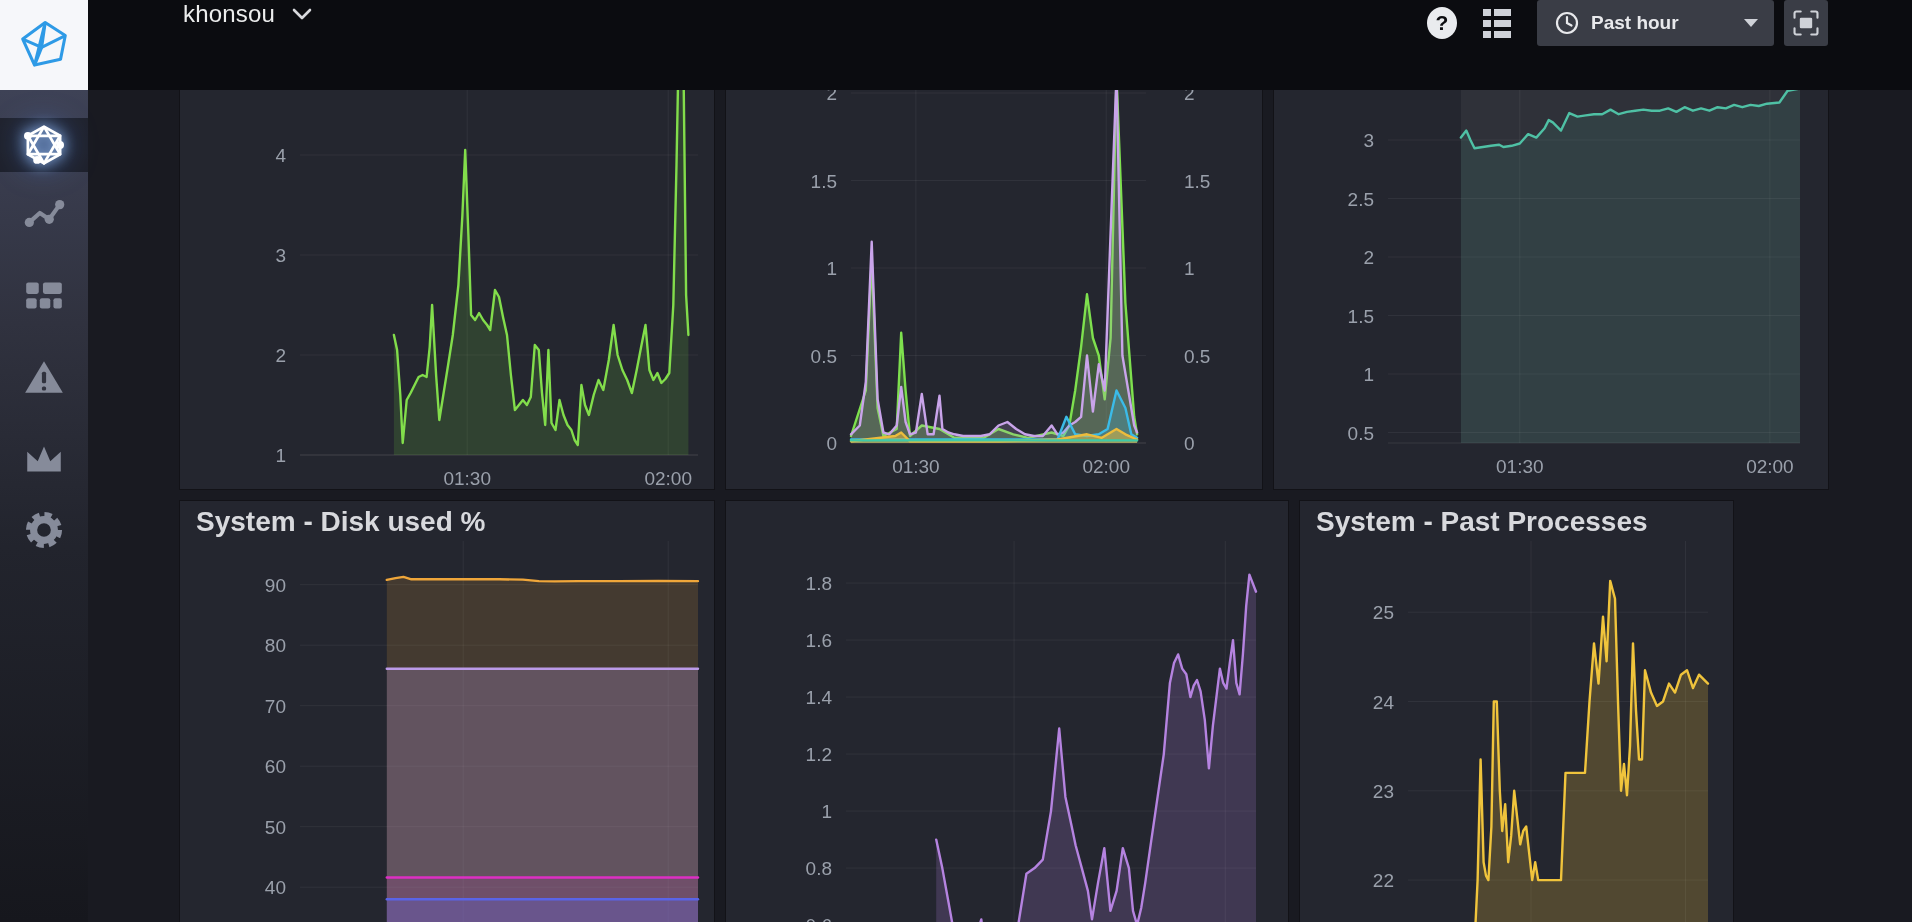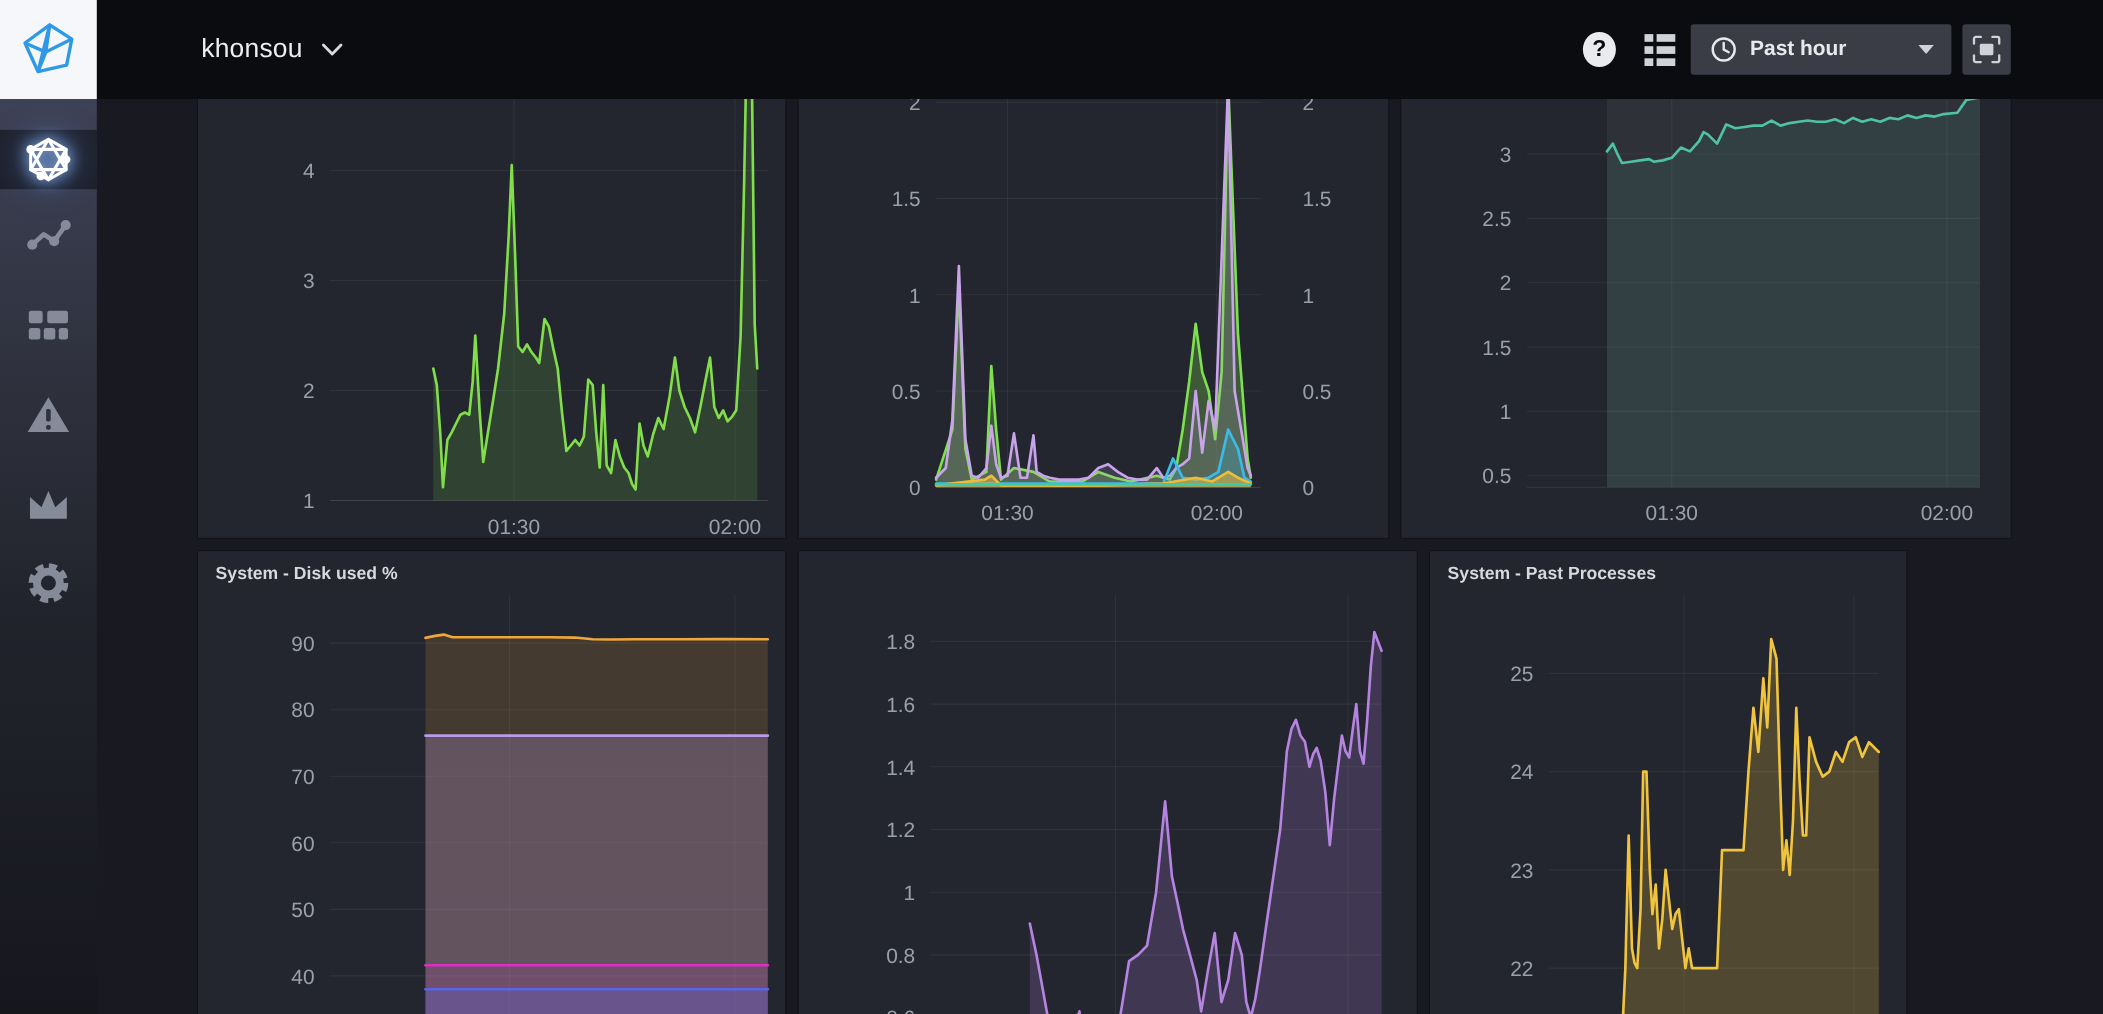--- a/index.html
+++ b/index.html
@@ -2,50 +2,50 @@
 <html><head>
 <meta charset="utf-8">
 <style>
   html,body{margin:0;padding:0}
   body{
     width:1912px;height:922px;overflow:hidden;position:relative;
     background:#191a21;font-family:"Liberation Sans",sans-serif;
     -webkit-font-smoothing:antialiased;
   }
   
-  .topbar{position:absolute;left:0;top:0;width:1912px;height:90px;background:#0b0c10;display:flex;align-items:center;z-index:10}
+  .topbar{position:absolute;left:0;top:0;width:1912px;height:90px;background:#0b0c10;display:flex;align-items:flex-start;z-index:10}
   .logo-box{width:88px;height:90px;background:#f6f7fa;display:flex;align-items:center;justify-content:center;flex:0 0 auto}
   .dash-title-wrap{margin-left:95px;display:flex;align-items:center;cursor:pointer}
   .dash-title{color:#eceded;font-size:24px;font-weight:500;letter-spacing:.2px}
   .chev{margin-left:16px;display:flex;align-items:center}
   .tb-right{margin-left:auto;margin-right:84px;display:flex;align-items:center}
   .help-circle{width:30px;height:32px;border-radius:50%;background:#e9ebee;color:#0b0c10;font-weight:700;font-size:21px;display:flex;align-items:center;justify-content:center;cursor:pointer}
   .list-icon{margin-left:26px;display:flex;flex-direction:column;gap:4px;cursor:pointer}
   .list-icon .row{display:flex;gap:3px}
   .list-icon .sq{width:8px;height:7px;background:#cfd2d8}
   .list-icon .bar{width:17px;height:7px;background:#cfd2d8}
   .tb-btn{height:46px;background:#3a3d46;border:none;border-radius:3px;color:#e8e9ec;font-family:"Liberation Sans",sans-serif;
     font-size:19px;font-weight:700;display:flex;align-items:center;padding:0 16px;cursor:pointer}
   .tb-btn .ic{margin-right:10px;display:flex;align-items:center}
   .btn-refresh{margin-left:30px;width:218px}
-  .btn-time{margin-left:14px;width:237px}
+  .btn-time{margin-left:26px;width:237px}
   .btn-time .lbl{flex:0 0 auto}
   .caret{width:0;height:0;border-left:7px solid transparent;border-right:7px solid transparent;border-top:8px solid #cfd2d8;margin-left:14px}
   .btn-time .caret{margin-left:auto}
   .btn-kiosk{margin-left:10px;width:44px;height:46px;justify-content:center;padding:0}
   
   .sidebar{position:absolute;left:0;top:90px;width:88px;height:832px;
     background:linear-gradient(180deg,#3e4256 0%,#30323f 28%,#22242d 55%,#16171d 100%);z-index:9}
   .side-item{position:absolute;left:0;width:88px;display:flex;align-items:center;justify-content:center;cursor:pointer}
   .active-tile{top:28px;height:54px;background:rgba(10,11,16,.55)}
   .glow{filter:drop-shadow(0 0 7px rgba(160,200,255,.95)) drop-shadow(0 0 14px rgba(90,150,255,.55))}
   
   .dash{position:absolute;left:88px;top:90px;width:1824px;height:832px;background:#191a21}
   .panel{position:absolute;background:#24262f;box-shadow:0 0 0 1px rgba(0,0,0,.28);overflow:hidden}
-  .panel-title{height:40px;line-height:42px;padding-left:16px;color:#d8d9dd;font-size:16px;font-weight:700;cursor:pointer;white-space:nowrap}
+  .panel-title{height:40px;line-height:42px;padding-left:16px;color:#d8d9dd;font-size:28px;font-weight:700;cursor:pointer;white-space:nowrap}
   .chart{position:absolute;left:0}
   svg text.tick{fill:#9aa0ab;font-family:"Liberation Sans",sans-serif;font-size:19px}
 </style>
 </head>
 <body>
 
 <div class="topbar">
   <div class="logo-box">
     <svg width="52" height="52" viewBox="0 0 44 44">
       <g fill="none" stroke="#2e9ae6" stroke-width="2.6" stroke-linejoin="round">

